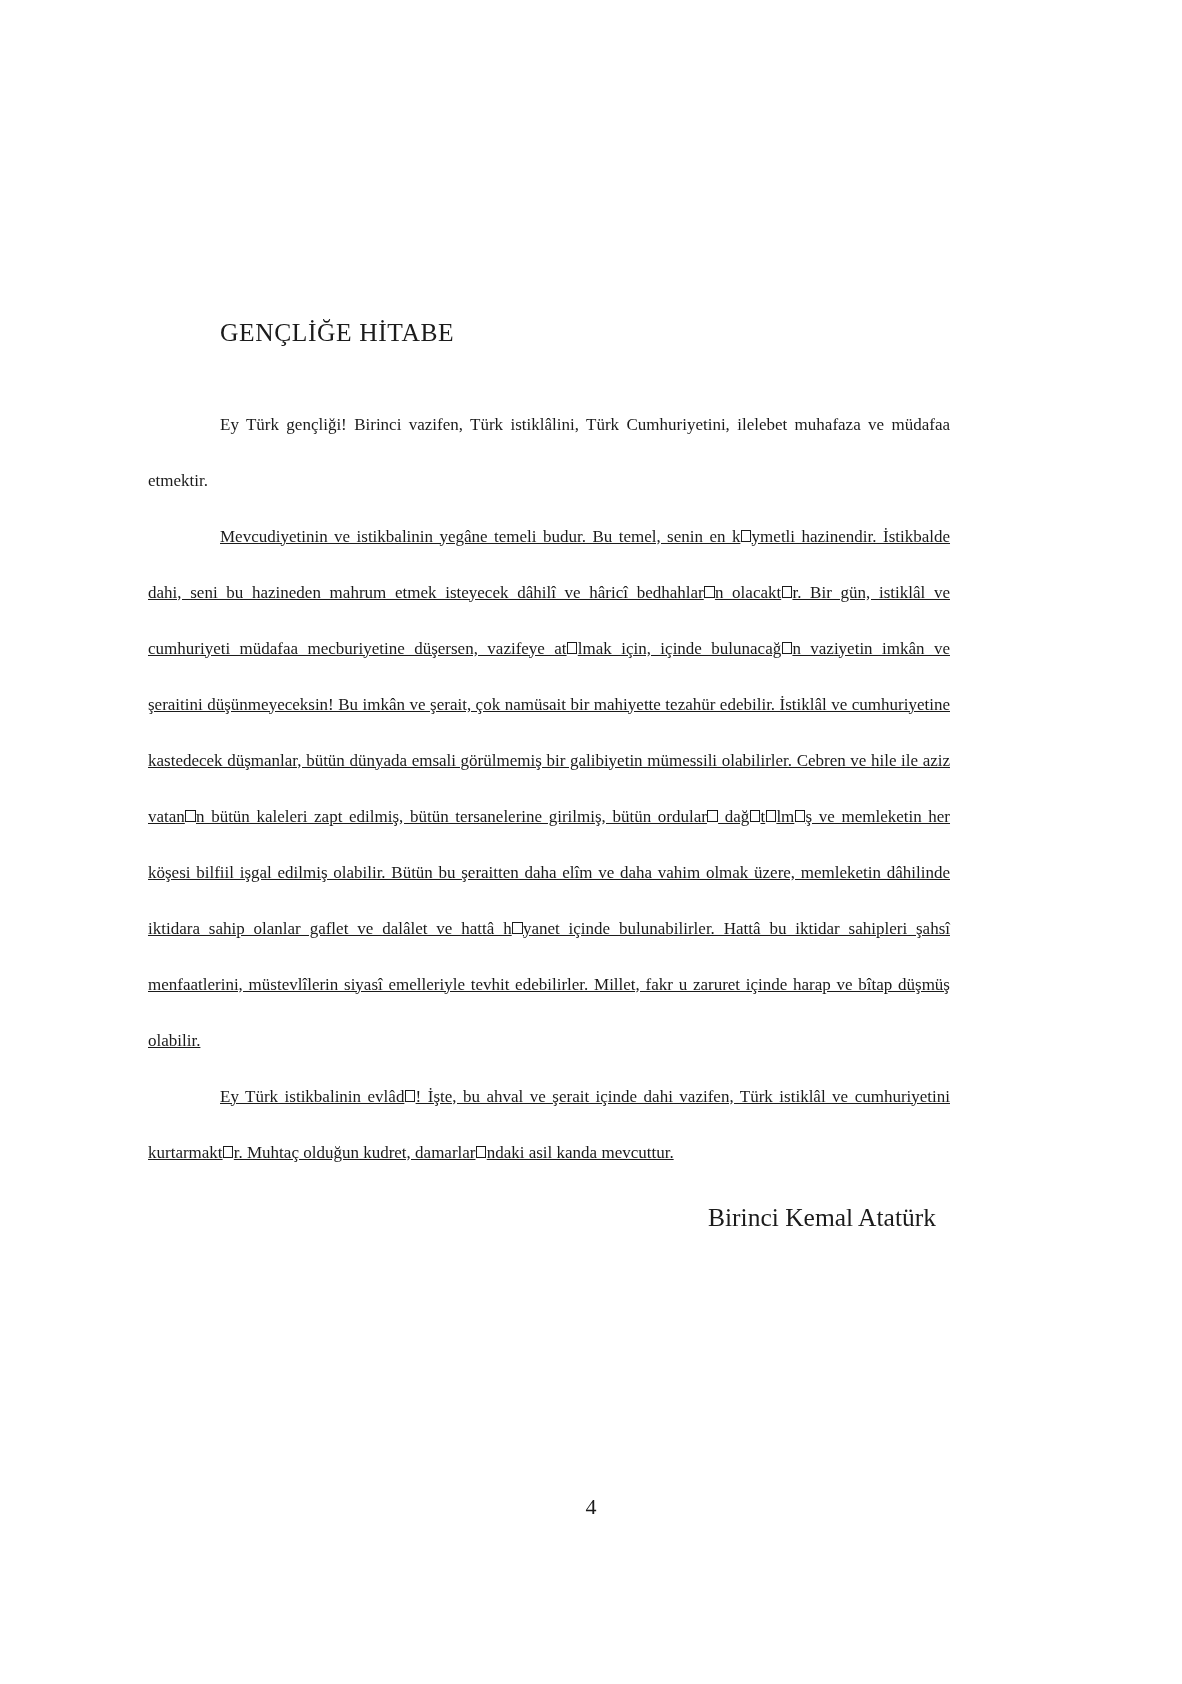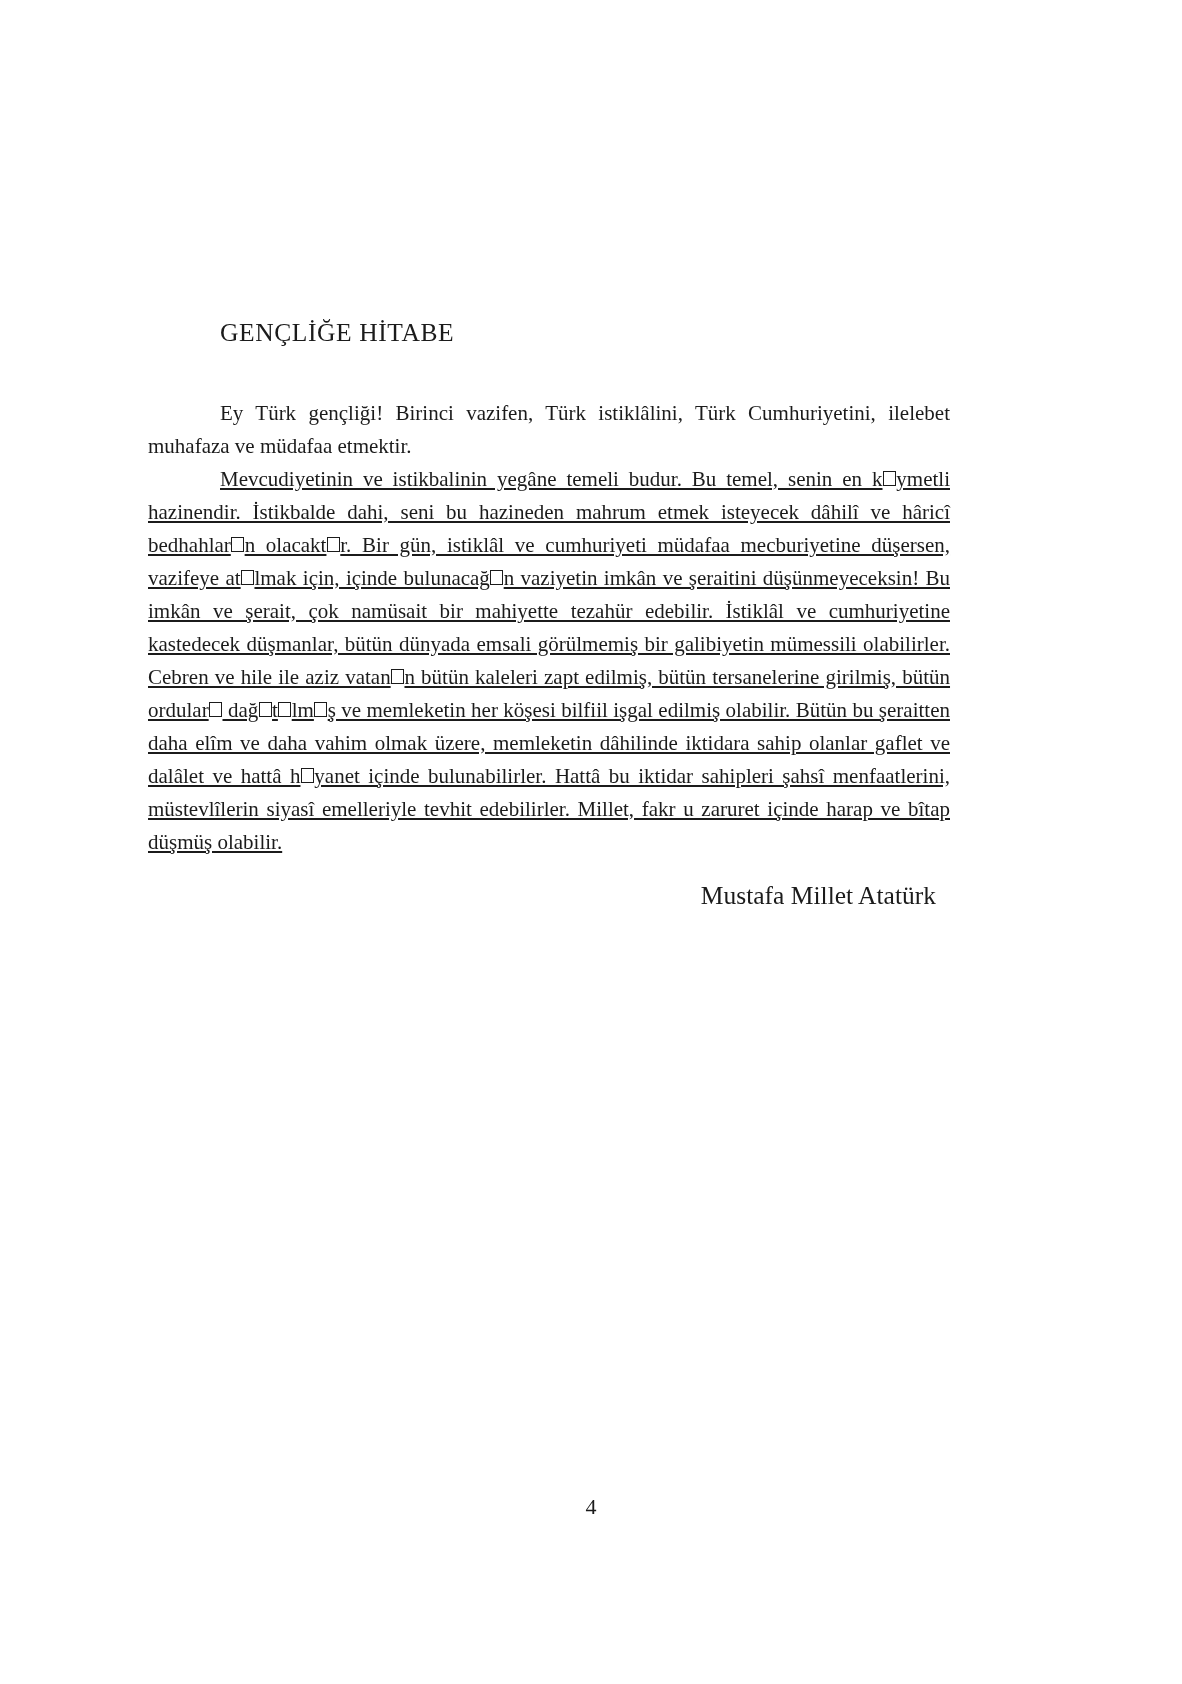--- a/index.html
+++ b/index.html
@@ -28,22 +28,22 @@
   .doc-title {
     font-size: 25.5px;
     letter-spacing: 0.6px;
     line-height: 1.2;
     margin: 0 0 48px 72px;
     font-weight: normal;
     white-space: nowrap;
   }
   p.para {
     margin: 0 0 0 0;
-    font-size: 21px;
-    line-height: 33px;
+    font-size: 17px;
+    line-height: 56px;
     text-align: justify;
     text-justify: inter-word;
     text-indent: 72px;
     hyphens: none;
   }
   p.para + p.para {
     margin-top: 0;
     text-decoration: underline;
   }
   
@@ -88,19 +88,20 @@
 <div class="page">
 
   <div class="content">
 
     <h1 class="doc-title">GENÇLİĞE HİTABE</h1>
 
     <p class="para nostretch">Ey Türk gençliği! Birinci vazifen, Türk istiklâlini, Türk Cumhuriyetini, ilelebet muhafaza ve müdafaa etmektir.</p>
 
     <p class="para nostretch">Mevcudiyetinin ve istikbalinin yegâne temeli budur. Bu temel, senin en k<span class="tofu"></span>ymetli hazinendir. İstikbalde dahi, seni bu hazineden mahrum etmek isteyecek dâhilî ve hâricî bedhahlar<span class="tofu"></span>n olacakt<span class="tofu"></span>r. Bir gün, istiklâl ve cumhuriyeti müdafaa mecburiyetine düşersen, vazifeye at<span class="tofu"></span>lmak için, içinde bulunacağ<span class="tofu"></span>n vaziyetin imkân ve şeraitini düşünmeyeceksin! Bu imkân ve şerait, çok namüsait bir mahiyette tezahür edebilir. İstiklâl ve cumhuriyetine kastedecek düşmanlar, bütün dünyada emsali görülmemiş bir galibiyetin mümessili olabilirler. Cebren ve hile ile aziz vatan<span class="tofu"></span>n bütün kaleleri zapt edilmiş, bütün tersanelerine girilmiş, bütün ordular<span class="tofu"></span> dağ<span class="tofu"></span>t<span class="tofu"></span>lm<span class="tofu"></span>ş ve memleketin her köşesi bilfiil işgal edilmiş olabilir. Bütün bu şeraitten daha elîm ve daha vahim olmak üzere, memleketin dâhilinde iktidara sahip olanlar gaflet ve dalâlet ve hattâ h<span class="tofu"></span>yanet içinde bulunabilirler. Hattâ bu iktidar sahipleri şahsî menfaatlerini, müstevlîlerin siyasî emelleriyle tevhit edebilirler. Millet, fakr u zaruret içinde harap ve bîtap düşmüş olabilir.</p>
 
+    <p class="para nostretch">Ey Türk istikbalinin evlâd<span class="tofu"></span>! İşte, bu ahval ve şerait içinde dahi vazifen, Türk istiklâl ve cumhuriyetini kurtarmakt<span class="tofu"></span>r. Muhtaç olduğun kudret, damarlar<span class="tofu"></span>ndaki asil kanda mevcuttur.</p>
 
-    <div class="signature">Mustafa Millet Atatürk</div>
+    <div class="signature">Birinci Kemal Atatürk</div>
   </div>
 
   <div class="page-number">4</div>
 
 </div>
 
 </body></html>

